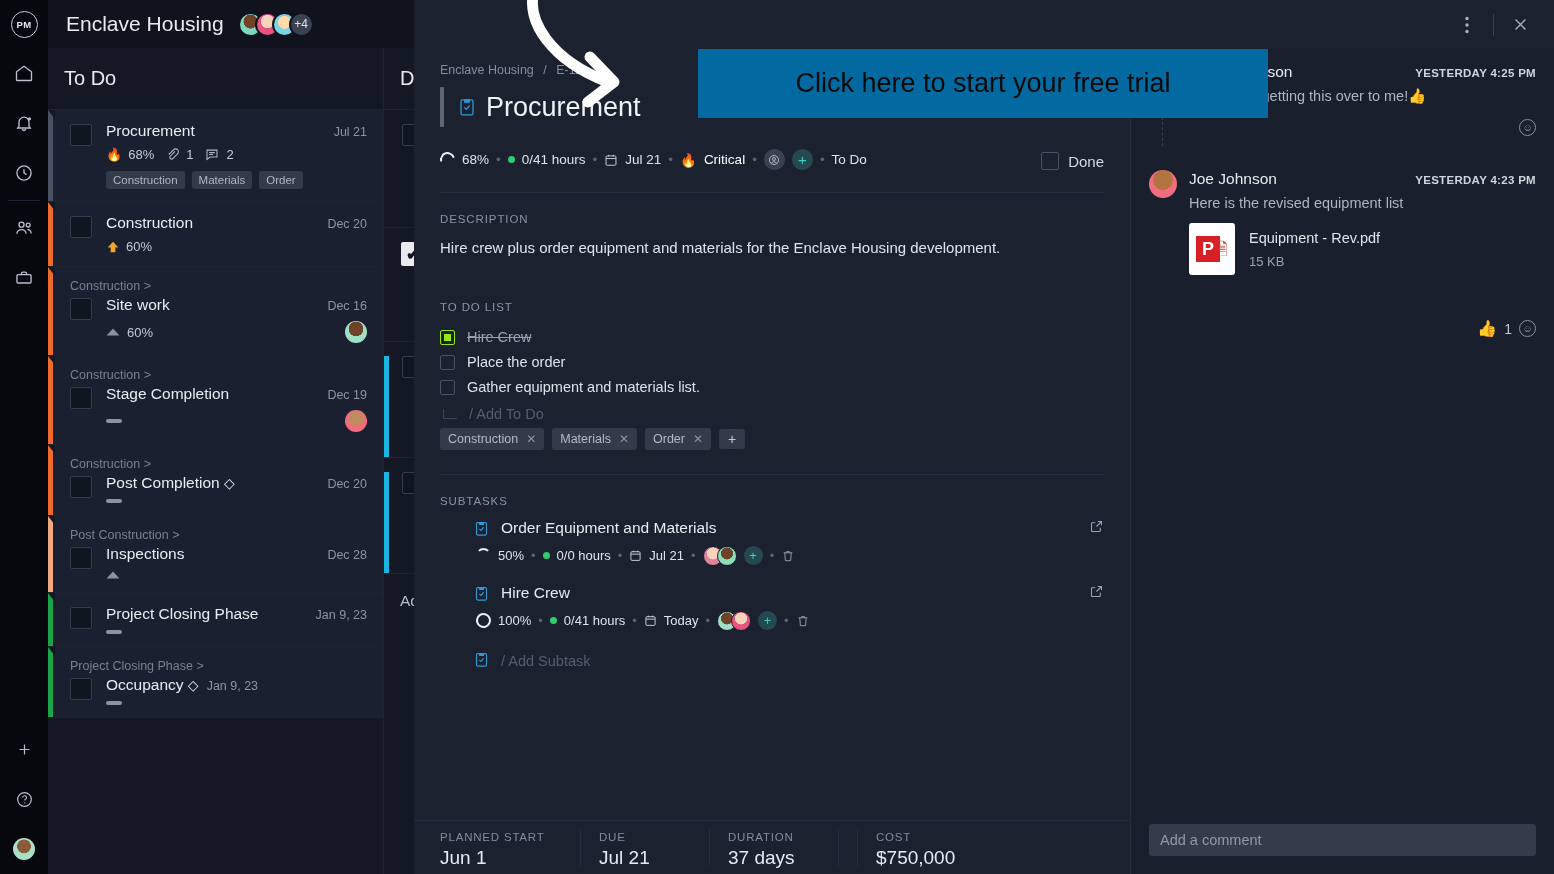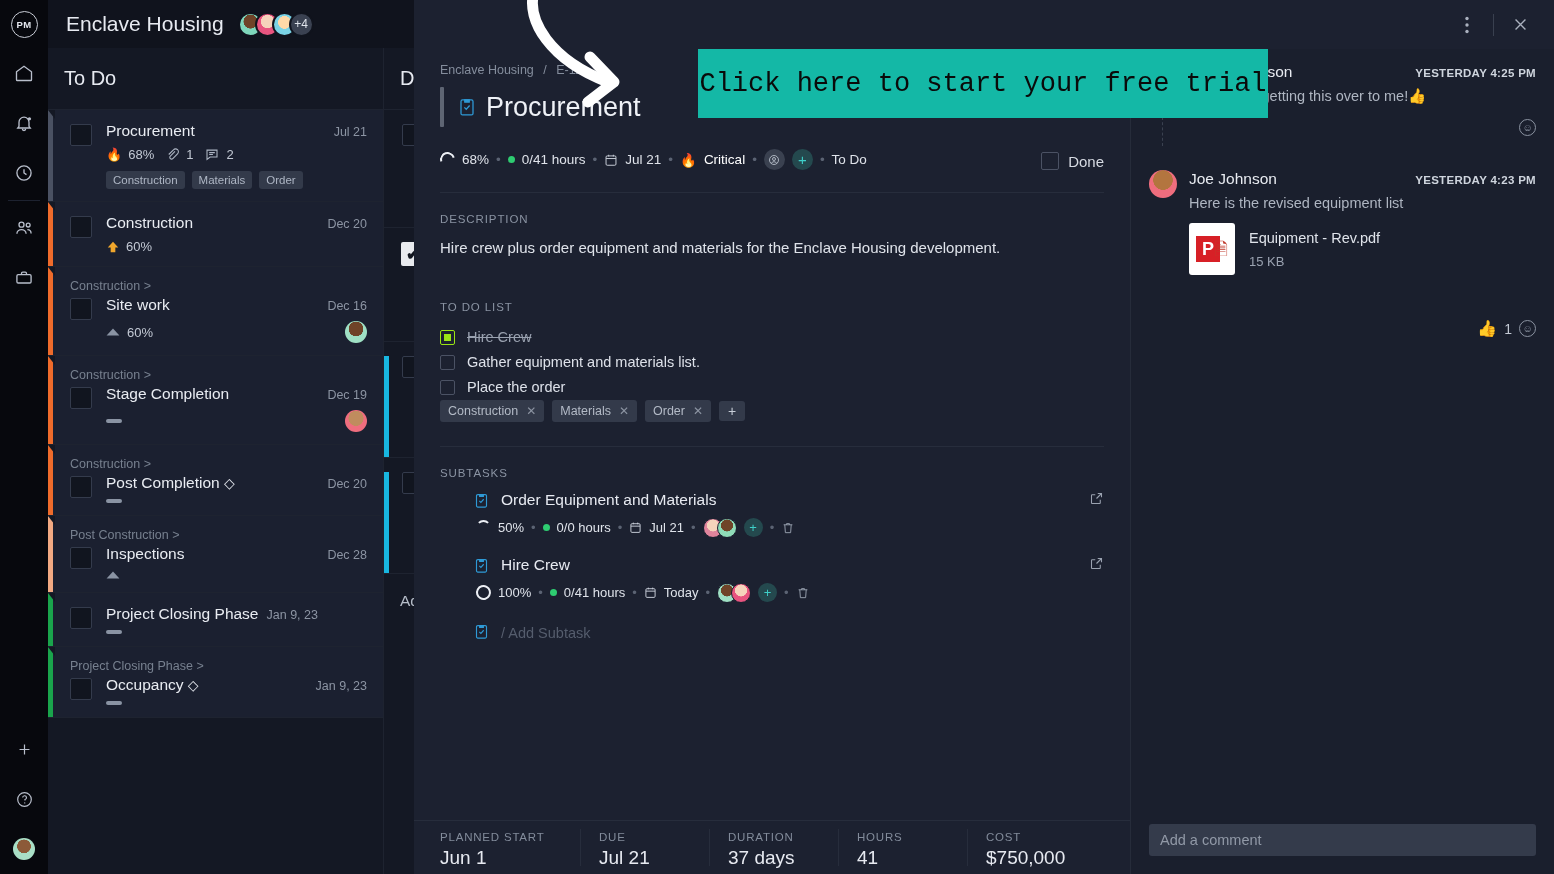--- a/index.html
+++ b/index.html
@@ -249,24 +249,23 @@
   .file-size { font-size:13px; color:#9aa2b0; margin-top:8px; }
   .cmt-input {
     position:absolute; left:18px; right:18px; bottom:18px; height:32px;
     background:#343b4b; border-radius:3px; display:flex; align-items:center;
     padding-left:11px; font-size:14.5px; color:#9199a7;
   }
 
   
   .cta {
     position:absolute; left:698px; top:49px; width:570px; height:69px;
-    background:#14b8a6; color:#0a0a0a; z-index:60;
+    background:#0369a1; color:#0a0a0a; z-index:60;
     display:flex; align-items:center; justify-content:center;
     font-size:27px;
-    font-family:Liberation Mono, monospace;
   }
   .arrow { position:absolute; left:520px; top:-10px; z-index:61; pointer-events:none; }
 </style>
 </head>
 <body>
 
 <div id="app">
 
   <div class="rail">
     <div class="rail-logo">
@@ -466,38 +465,38 @@
                 </div>
             </div>
           </div>
         </div>
 
         <div class="task">
           <div class="bar" style="background:#1aa44c"></div>
           <div class="task-row">
             <div class="tbox"></div>
             <div class="tbody">
-              <div style="display:flex;justify-content:flex-start;align-items:baseline">
+              <div style="display:flex;justify-content:space-between;align-items:baseline">
                 <span class="tname">Project Closing Phase</span>
                 <span class="tdate">Jan 9, 23</span>
               </div>
               <div class="tmeta">
                   <span class="dash"></span>
                 </div>
             </div>
           </div>
         </div>
 
         <div class="task">
           <div class="bar" style="background:#1aa44c"></div>
           <div class="parentcrumb">Project Closing Phase &gt;</div>
           <div class="task-row">
             <div class="tbox"></div>
             <div class="tbody">
-              <div style="display:flex;justify-content:space-between;align-items:baseline">
+              <div style="display:flex;justify-content:flex-start;align-items:baseline">
                 <span class="tname"><span>Occupancy</span> <span style="font-size:14px">◇</span></span>
                 <span class="tdate">Jan 9, 23</span>
               </div>
               <div class="tmeta">
                   <span class="dash"></span>
                 </div>
             </div>
           </div>
         </div>
 
@@ -607,25 +606,29 @@
           <div class="sec-label" style="margin-top:42px">TO DO LIST</div>
 
           <div class="todo">
             <span class="cbox done">
                 <i></i>
               </span>
             <span class="todo-txt struck">Hire Crew</span>
           </div>
           <div class="todo">
             <span class="cbox"></span>
-            <span class="todo-txt">Gather equipment and materials list.</span>
+            <span class="todo-txt">Place the order</span>
           </div>
           <div class="todo">
             <span class="cbox"></span>
-            <span class="todo-txt">Place the order</span>
+            <span class="todo-txt">Gather equipment and materials list.</span>
+          </div>
+          <div class="add-todo">
+            <span class="elbow"></span>
+            <span>/ Add To Do</span>
           </div>
 
           <div class="tagrow">
             <span class="mtag">
               <span>Construction</span>
               <span class="x">✕</span>
             </span>
             <span class="mtag">
               <span>Materials</span>
               <span class="x">✕</span>
@@ -746,24 +749,20 @@
           <div class="fm" style="min-width:110px">
             <div class="fm-l">DUE</div>
             <div class="fm-v">Jul 21</div>
           </div>
           <div class="fm-div"></div>
           <div class="fm" style="min-width:110px">
             <div class="fm-l">DURATION</div>
             <div class="fm-v">37 days</div>
           </div>
           <div class="fm-div"></div>
-          <div class="fm" style="min-width:110px">
-            <div class="fm-l">HOURS</div>
-            <div class="fm-v">41</div>
-          </div>
           <div class="fm-div"></div>
           <div class="fm">
             <div class="fm-l">COST</div>
             <div class="fm-v">$750,000</div>
           </div>
         </div>
       </div>
 
       <div class="comments">
 

